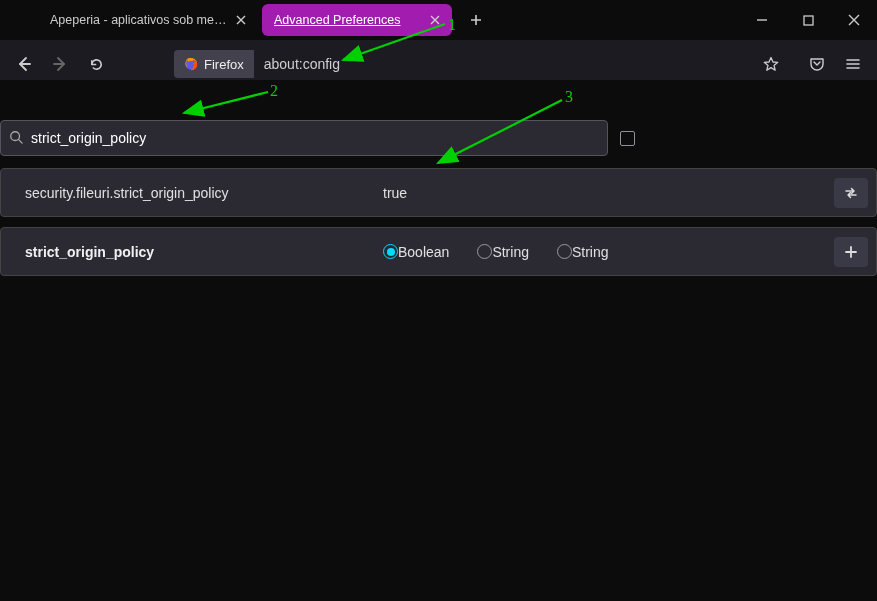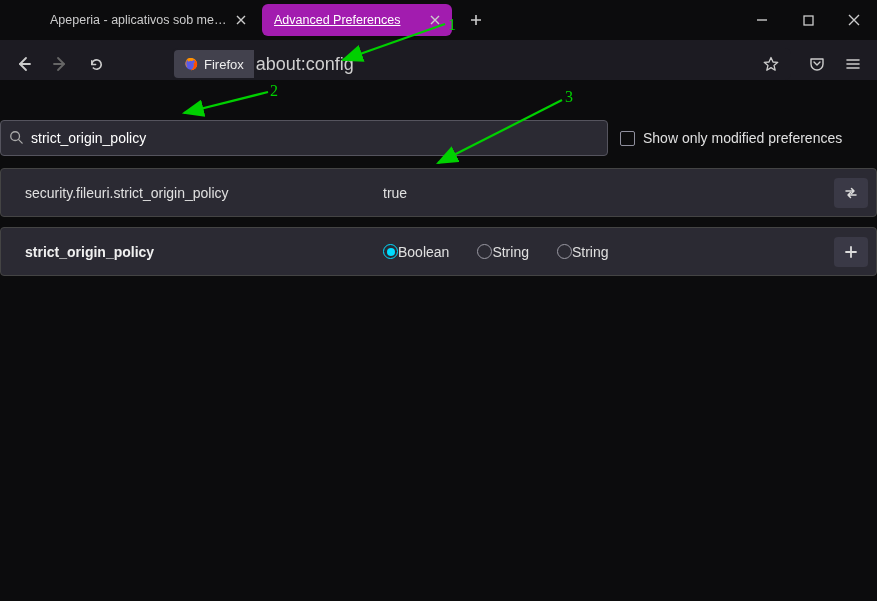--- a/index.html
+++ b/index.html
@@ -71,21 +71,21 @@
     display:flex; align-items:center;
     background:#42414d;
     height: 28px;
     border-radius:4px 0 0 4px;
     padding: 0 10px;
     gap:6px;
     margin: 2px 0 2px 2px;
   }
   .identity-box .ff-logo { width:14px; height:14px; }
   .identity-box .id-label { font-size: 13px; color:#eee; }
-  .url-text { padding-left: 2px; color:#d0d0d0; font-size: 18px; flex:1; }
+  .url-text { padding-left: 10px; color:#d0d0d0; font-size: 14px; flex:1; }
   .star-btn { width:28px; height:28px; display:flex; align-items:center; justify-content:center; color:#ccc; }
   .toolbar-btn { width:32px; height:32px; display:flex; align-items:center; justify-content:center; color:#ccc; border-radius:4px; }
   
   .content {
     padding: 12px 0;
     margin-top: 28px;
   }
   .search-row {
     display:flex; align-items:center; gap: 12px;
     margin-bottom: 12px;
@@ -250,21 +250,20 @@
       <span class="search-icon">
         <svg width="14" height="14" viewBox="0 0 16 16">
             <circle cx="7" cy="7" r="5" stroke="currentColor" stroke-width="1.5" fill="none"></circle>
             <path d="M11 11 L15 15" stroke="currentColor" stroke-width="1.5" stroke-linecap="round"></path>
           </svg>
       </span>
       <input type="text" value="strict_origin_policy" style="">
     </div>
     <label class="show-mod">
       <span class="chk"></span>
-      <span>Show only modified preferences</span>
     </label>
   </div>
 
   <div class="pref-row">
     <span class="pref-name">security.fileuri.strict_origin_policy</span>
     <div class="pref-value-area">
       <span class="pref-value">true</span>
     </div>
     <div class="pref-action">
       <svg width="16" height="16" viewBox="0 0 16 16">

